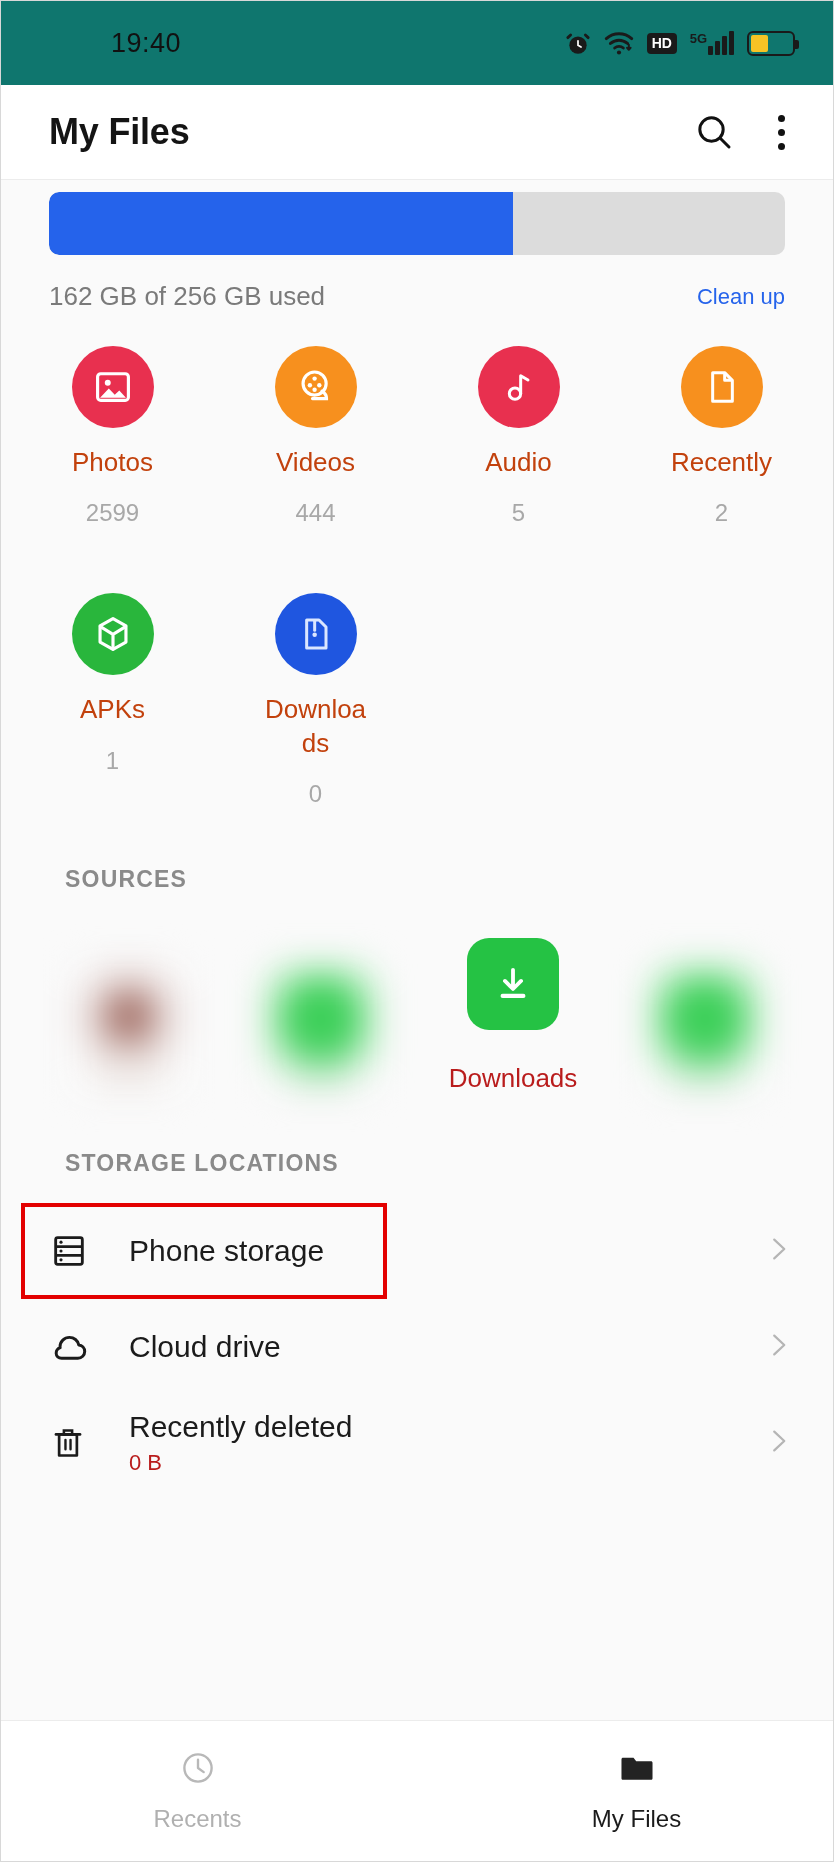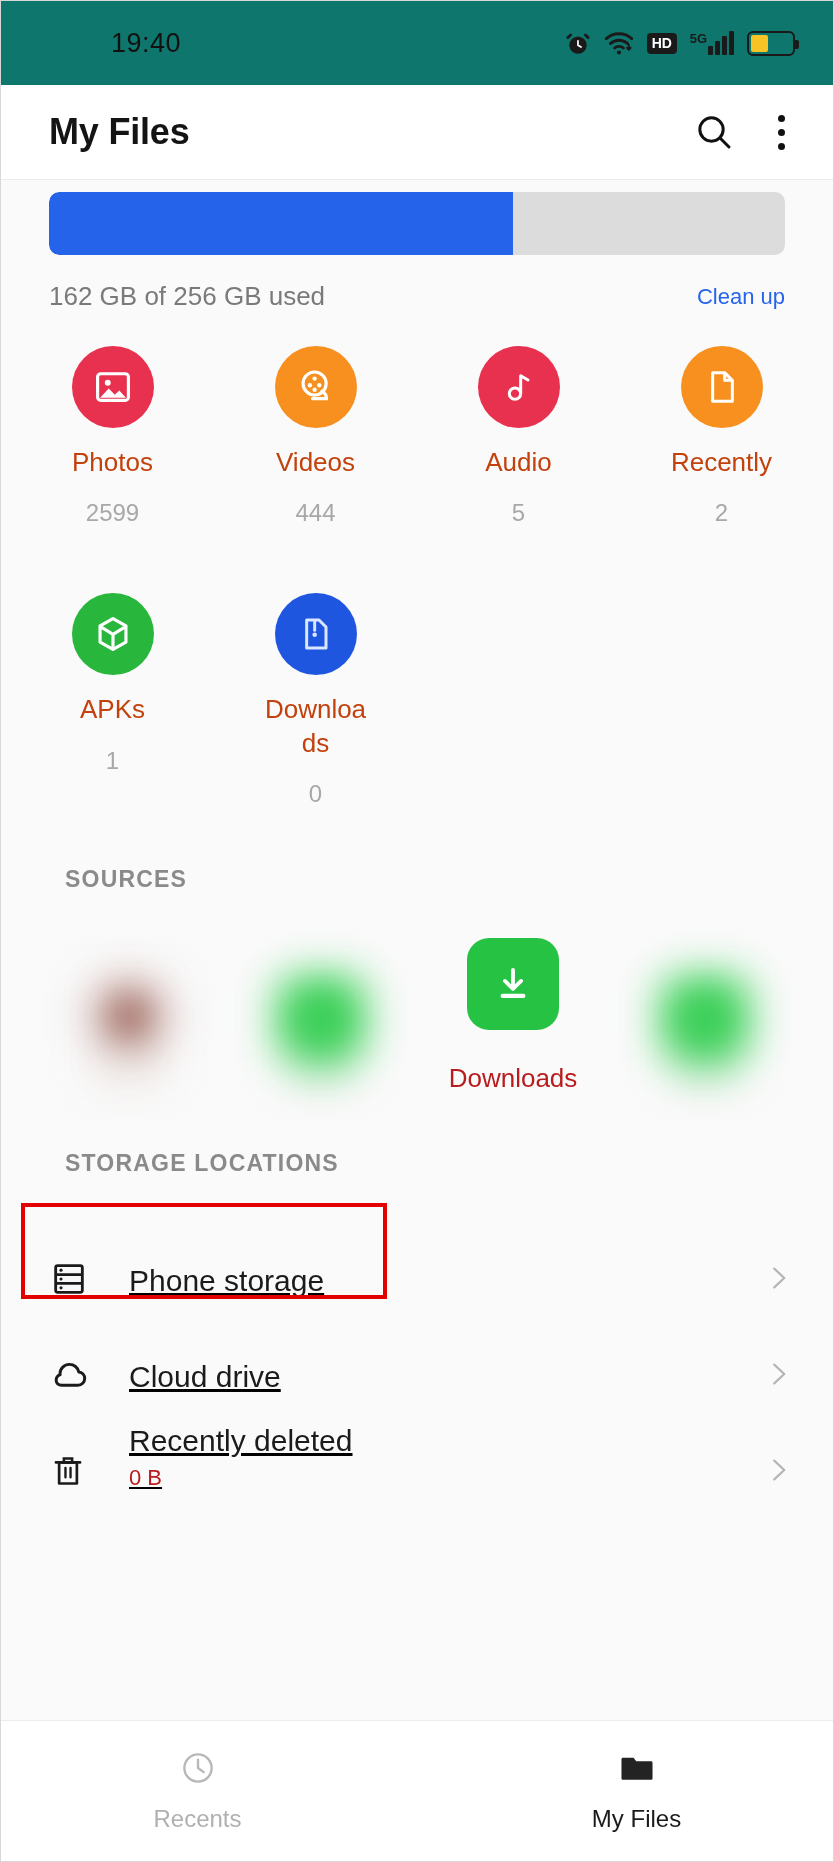--- a/index.html
+++ b/index.html
@@ -177,26 +177,25 @@
   .dl-tile {
     width: 92px; height: 92px; border-radius: 22px;
     background: #25c244;
     display: flex; align-items: center; justify-content: center;
   }
   .source-label { font-size: 26px; color: #b91c1c; margin-top: 14px; }
 
   
   .loc-list { padding: 0 0 0 0; margin-top: 4px; }
   .loc-row {
-    display: flex; align-items: flex-end;
+    display: flex; align-items: center;
     padding: 0 40px 0 48px;
     height: 96px;
     cursor: pointer;
     position: relative;
-    text-decoration: underline;
   }
   .loc-icon { width: 60px; display: flex; align-items: center; justify-content: flex-start; }
   .loc-texts { flex: 1; display: flex; flex-direction: column; justify-content: center; padding-left: 20px; }
   .loc-title { font-size: 30px; color: #1b1b1b; line-height: 1.15; }
   .loc-sub { font-size: 22px; color: #b91c1c; margin-top: 6px; }
   .chev { color: #b5b5b5; }
   .highlight-box {
     position: absolute;
     left: 20px; right: 0; top: 0; bottom: 0;
     width: 366px;

